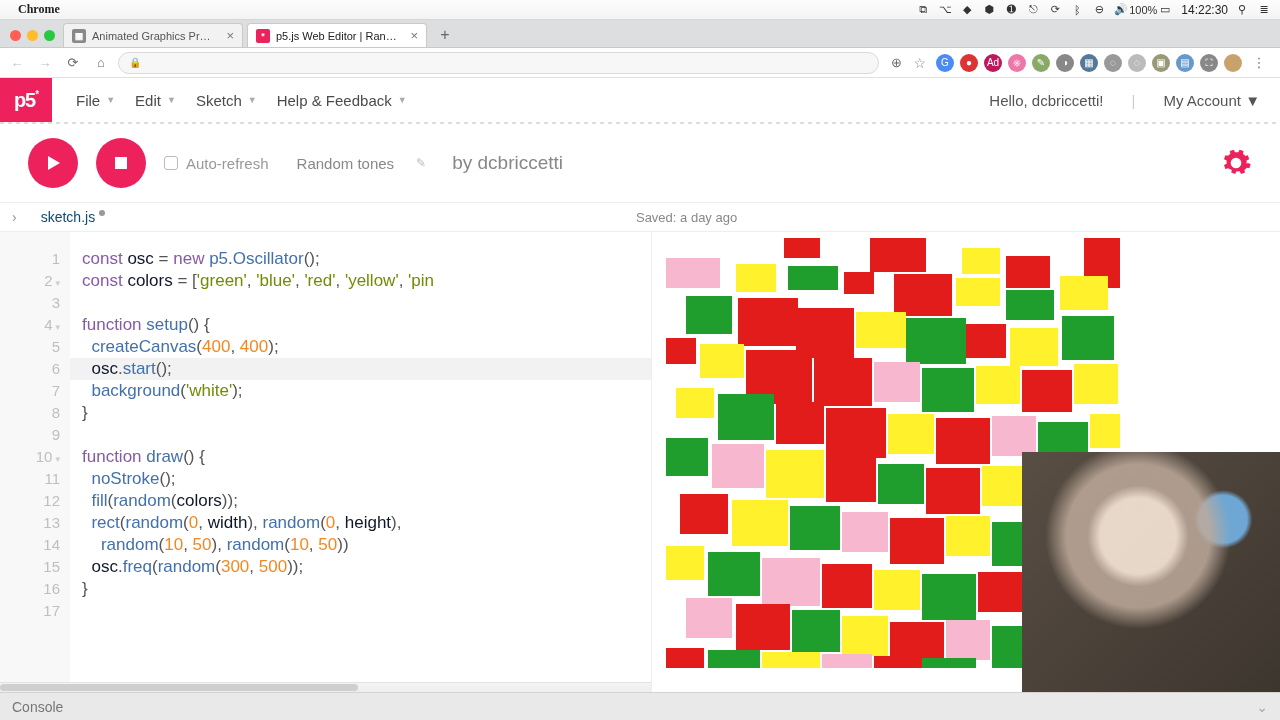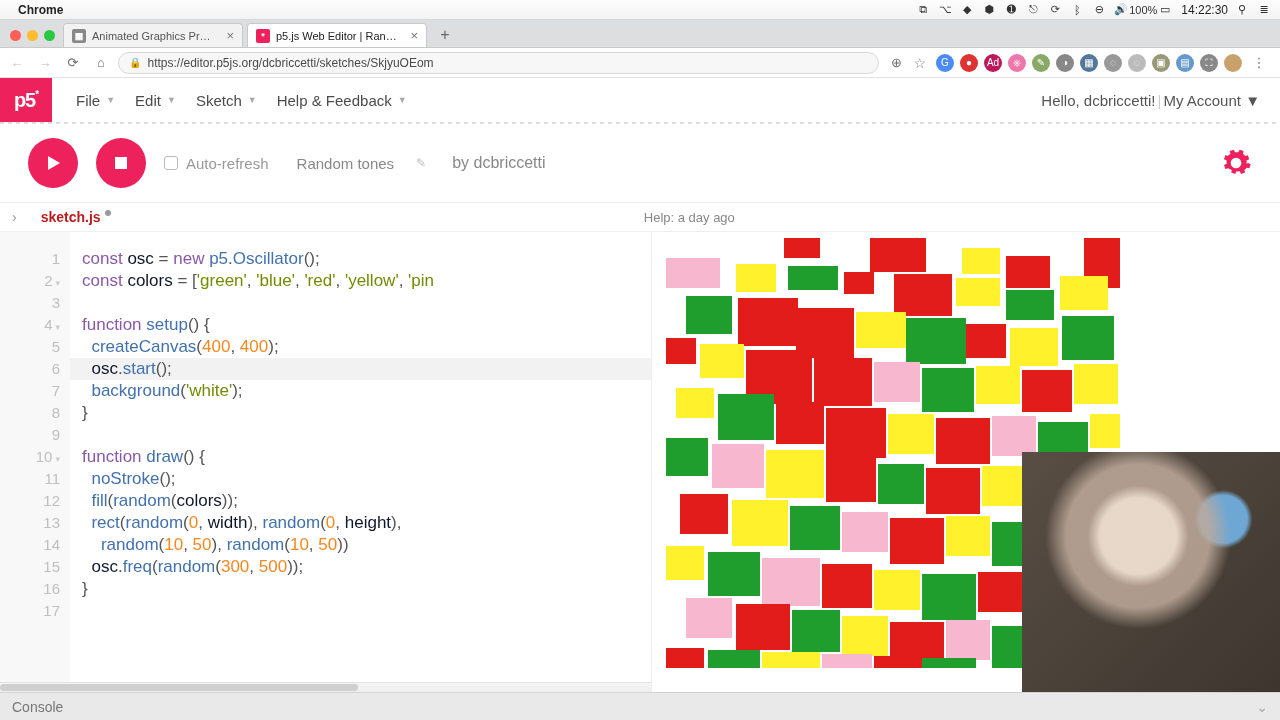--- a/index.html
+++ b/index.html
@@ -1,21 +1,21 @@
 <!DOCTYPE html>
 <html><head>
 <meta charset="utf-8">
 <style>
 * { margin:0; padding:0; box-sizing:border-box; font-family:-apple-system,BlinkMacSystemFont,"Segoe UI",Helvetica,Arial,sans-serif; }
 body { width:1280px; height:720px; overflow:hidden; background:#fff; font-size:13px; color:#333; }
 
 
 .mac-menu { height:20px; background:linear-gradient(#fdfdfd,#f3f3f3); border-bottom:1px solid #d7d7d7; display:flex; align-items:center; padding:0 8px; font-size:12px; color:#222; }
 .mac-menu .apple { font-size:13px; margin-right:10px; }
-.mac-menu .app-name { font-weight:600; margin-right:20px; }
+.mac-menu .app-name { font-weight:600; margin-right:20px;font-family:Liberation Serif, serif; }
 .mac-menu .mitem { margin-right:12px; }
 .mac-menu .spacer { flex:1; }
 .mac-menu .sicon { width:16px; height:14px; margin-left:6px; display:flex; align-items:center; justify-content:center; font-size:11px; color:#333; }
 .mac-menu .clock { margin-left:8px; font-size:12px; }
 
 
 .tabstrip { height:28px; background:#dcdedf; display:flex; align-items:flex-end; padding-left:6px; border-bottom:1px solid #c9c9c9; }
 .traffic { display:flex; gap:6px; align-items:center; padding:0 8px 6px 4px; }
 .traffic span { width:11px; height:11px; border-radius:50%; display:block; }
 .tl-r{background:#ff5f57}.tl-y{background:#febc2e}.tl-g{background:#28c840}
@@ -37,40 +37,40 @@
 .ext{width:18px;height:18px;border-radius:50%;display:flex;align-items:center;justify-content:center;font-size:10px;color:#fff}
 .star{color:#888;font-size:14px}
 
 
 .p5nav { height:44px; display:flex; align-items:center; padding-right:20px; font-size:15px; color:#555;}
 .p5logo { width:52px;height:44px;background:#ed225d;color:#fff;display:flex;align-items:center;justify-content:center;font-size:20px;font-weight:600;letter-spacing:-1px;}
 .p5logo sup{font-size:10px;top:-6px;position:relative}
 .p5menu { display:flex;gap:20px;margin-left:24px;}
 .p5menu .pm { display:flex;align-items:center;gap:6px;color:#4b4b4b;font-size:15px;}
 .p5menu .chev { font-size:9px;color:#aaa;}
-.p5nav .right { margin-left:auto;display:flex;align-items:flex-end;gap:2px;color:#555;}
+.p5nav .right { margin-left:auto;display:flex;align-items:flex-end;gap:28px;color:#555;}
 .vbar{color:#ccc}
 .dashline{height:2px;background-image:linear-gradient(90deg,#ddd 50%,transparent 0);background-size:8px 2px;}
 
 
 .tools { height:78px; display:flex; align-items:center; padding:0 28px; gap:18px;}
 .circlebtn { width:50px;height:50px;border-radius:50%;background:#ed225d;display:flex;align-items:center;justify-content:center;color:#fff;}
 .circlebtn svg{fill:#fff}
 .autoref { display:flex;align-items:center;gap:8px;color:#999;font-size:15px;}
 .chk { width:14px;height:14px;border:1px solid #bbb;border-radius:3px;background:#fff;}
 .sketchname { color:#888;font-size:15px;margin-left:10px;}
 .pencil{color:#bbb;font-size:12px;margin-left:4px}
-.by{color:#888;font-size:16px;margin-left:8px}
+.by{color:#888;font-size:19px;margin-left:8px}
 .tools .sp{flex:1}
 .gear{width:32px;height:32px;color:#ed225d;}
 
 
 .filetab { height:30px;display:flex;align-items:center;border-top:1px solid #eee;border-bottom:1px solid #eee;font-size:14px;color:#666;padding:0 12px;}
 .expand{color:#999;margin-right:24px;font-size:14px}
-.fname{font-weight:700;color:#b91c1c}
+.fname{font-weight:400;color:#0c4a6e}
 .dotmod{width:6px;height:6px;border-radius:50%;background:#999;display:inline-block;margin-left:4px;position:relative;top:-6px}
 .filetab .mid{flex:1;text-align:center;color:#888;font-size:13px}
 .filetab .prev{color:#444;font-weight:500;width:600px}
 
 
 .split { display:flex; height:calc(720px - 20px - 28px - 30px - 44px - 2px - 78px - 30px - 28px); }
 .codewrap{flex:0 0 652px;display:flex;font-family:Menlo,Consolas,monospace;font-size:17px;line-height:22px;overflow:hidden;border-right:1px solid #eee;position:relative}
 .gutter{width:70px;background:#f8f8f8;color:#bfbfbf;text-align:right;padding:16px 10px 0 0;font-size:15px}
 .gutter div{height:22px}
 .gutter .fold::after{content:"▾";color:#ccc;font-size:9px;margin-left:3px}
@@ -136,21 +136,20 @@
   <div class="newtab">+</div>
 </div>
 
 <div class="urlbar">
   <div class="navbtn dis">←</div>
   <div class="navbtn dis">→</div>
   <div class="navbtn">⟳</div>
   <div class="navbtn">⌂</div>
   <div class="urlfield">
     <span class="lock">🔒</span>
-    <span>https://editor.p5js.org/dcbriccetti/sketches/SkjyuOEom</span>
   </div>
   <span class="navbtn">⊕</span>
   <span class="star">☆</span>
   <div class="exticons">
     <span class="ext" style="background:#4c8bf5">G</span>
     <span class="ext" style="background:#d33">●</span>
     <span class="ext" style="background:#be185d">Ad</span>
     <span class="ext" style="background:#e7a">⎈</span>
     <span class="ext" style="background:#8a6">✎</span>
     <span class="ext" style="background:#888">◑</span>
@@ -201,21 +200,21 @@
   <span class="by">by dcbriccetti</span>
   <span class="sp"></span>
   <svg class="gear" viewBox="0 0 24 24">
       <path fill="#ed225d" d="M12 8a4 4 0 100 8 4 4 0 000-8zm9 4l2 1-1 3-2-.5a8 8 0 01-1.7 1.7l.5 2-3 1-1-2a8 8 0 01-2.4 0l-1 2-3-1 .5-2A8 8 0 016.2 16L4 16.5l-1-3 2-1a8 8 0 010-2.4l-2-1 1-3 2 .5A8 8 0 017.8 5l-.5-2 3-1 1 2a8 8 0 012.4 0l1-2 3 1-.5 2a8 8 0 011.7 1.7l2-.5 1 3-2 1a8 8 0 010 2.4z"></path>
     </svg>
 </div>
 
 <div class="filetab">
   <span class="expand">›</span>
   <span class="fname"><span>sketch.js</span><span class="dotmod"></span></span>
-  <span class="mid">Help: a day ago</span>
+  <span class="mid">Saved: a day ago</span>
 </div>
 
 <div class="split">
   <div class="codewrap">
     <div class="hlrow"></div>
     <div class="gutter" id="gutter">
         <div class="">1</div>
         <div class="fold">2</div>
         <div class="">3</div>
         <div class="fold">4</div>

